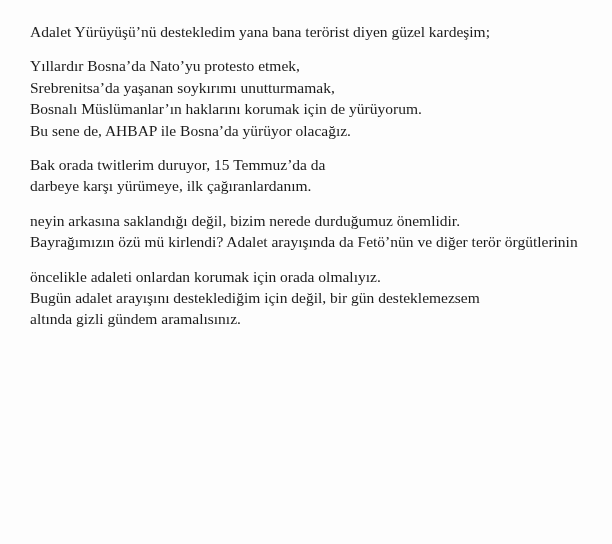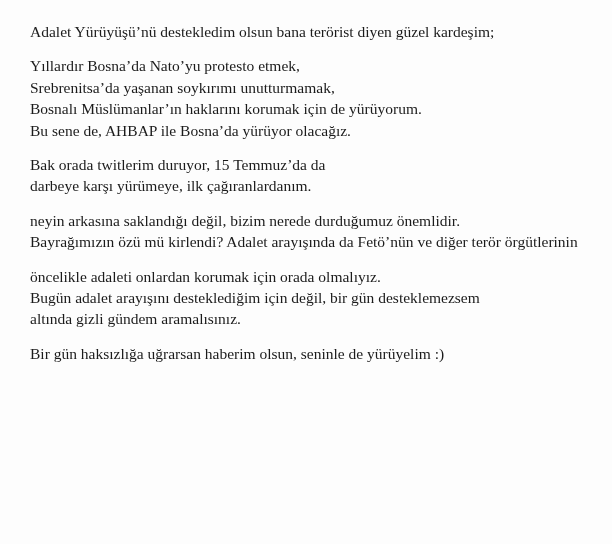--- a/index.html
+++ b/index.html
@@ -29,21 +29,21 @@
     display: block;
     white-space: nowrap;
   }
 </style>
 </head>
 <body>
 
 <div class="page">
 
   <p class="para">
-    <span class="line">Adalet Yürüyüşü’nü destekledim olsun bana terörist diyen güzel kardeşim;</span>
+    <span class="line">Adalet Yürüyüşü’nü destekledim yana bana terörist diyen güzel kardeşim;</span>
   </p>
 
 
   <p class="para">
     <span class="line">Yıllardır Bosna’da Nato’yu protesto etmek,</span>
     <span class="line">Srebrenitsa’da yaşanan soykırımı unutturmamak,</span>
     <span class="line">Bosnalı Müslümanlar’ın haklarını korumak için de yürüyorum.</span>
     <span class="line">Bu sene de, AHBAP ile Bosna’da yürüyor olacağız.</span>
   </p>
 
@@ -57,17 +57,14 @@
     <span class="line">Bayrağımızın özü mü kirlendi? Adalet arayışında da Fetö’nün ve diğer terör örgütlerinin</span>
   </p>
 
   <p class="para">
     <span class="line">öncelikle adaleti onlardan korumak için orada olmalıyız.</span>
     <span class="line">Bugün adalet arayışını desteklediğim için değil, bir gün desteklemezsem</span>
     <span class="line">altında gizli gündem aramalısınız.</span>
   </p>
 
 
-  <p class="para">
-    <span class="line">Bir gün haksızlığa uğrarsan haberim olsun, seninle de yürüyelim :)</span>
-  </p>
 
 </div>
 
 </body></html>

